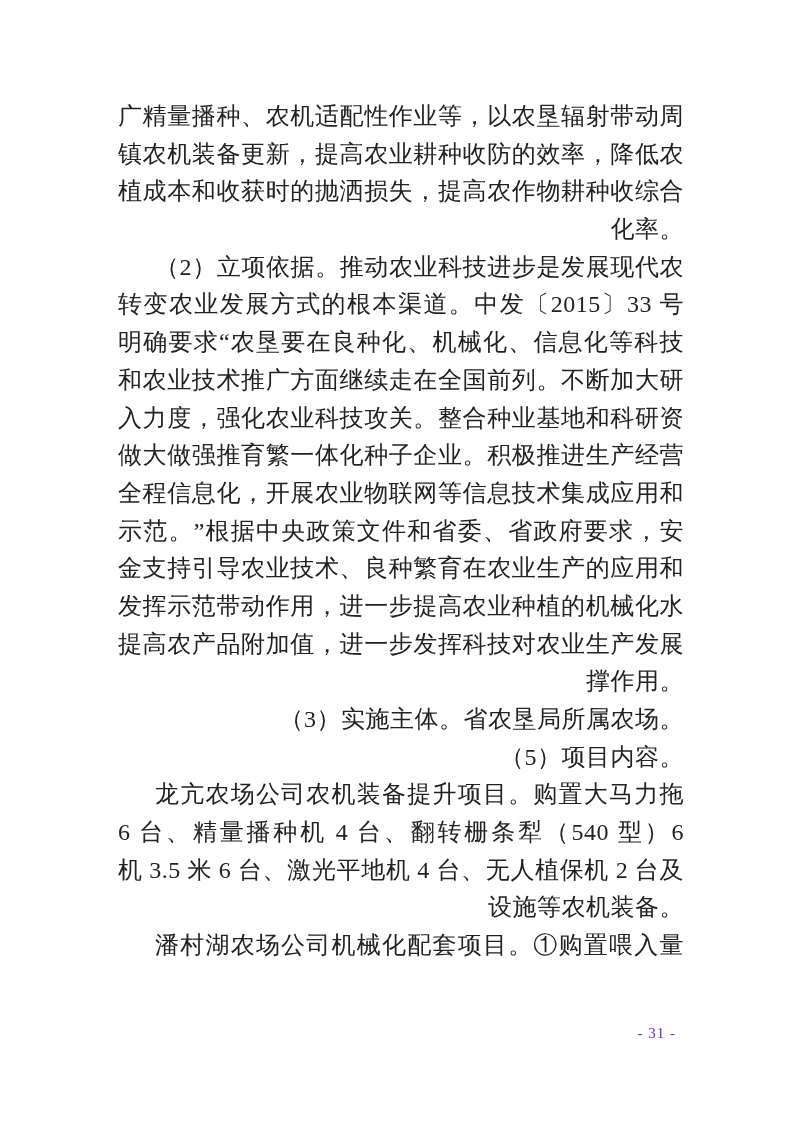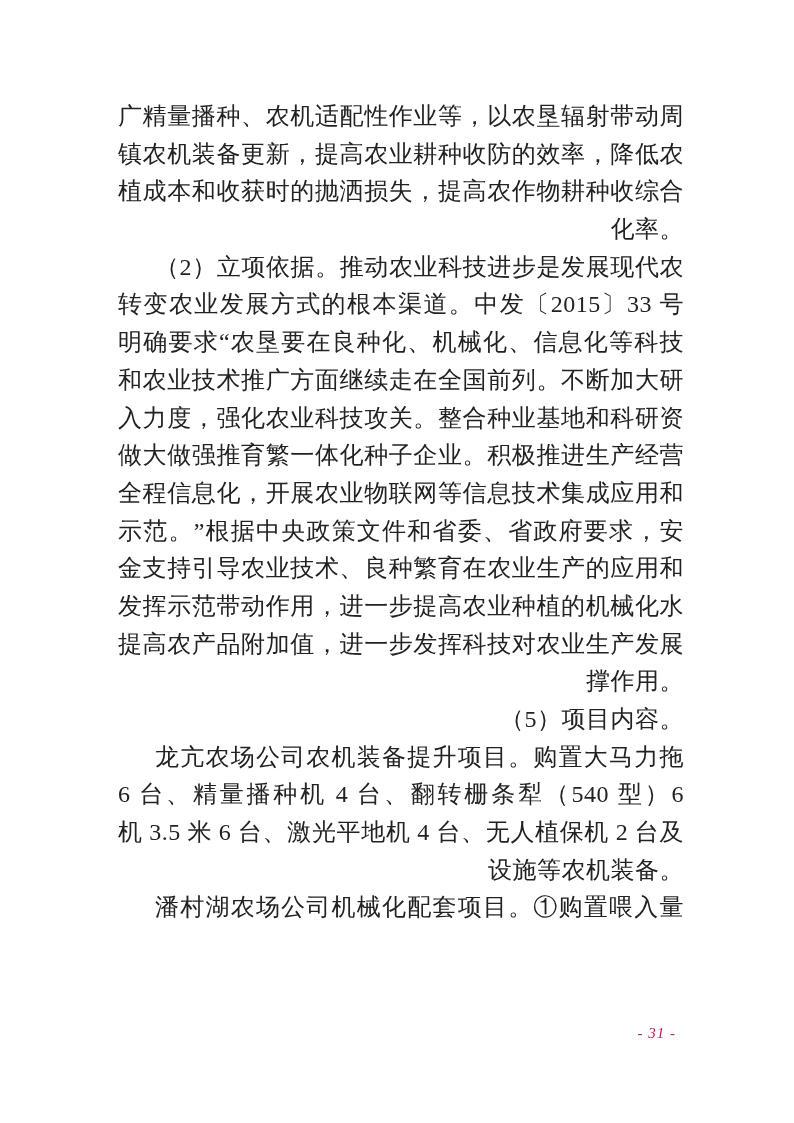--- a/index.html
+++ b/index.html
@@ -46,22 +46,21 @@
   }
   .line.indent {
     text-indent: 37px;
   }
   .page-number {
     position: absolute;
     top: 1025px;
     right: 118px;
     font-size: 15px;
     letter-spacing: 1px;
-    color: #be185d;
-    font-style: italic;
+    color: #6d28d9;
   }
 </style>
 </head>
 <body>
 
 <div class="page">
 
   <div class="textblock">
 
     <div class="para">
@@ -79,20 +78,23 @@
       <div class="line fill">入力度，强化农业科技攻关。整合种业基地和科研资源，</div>
       <div class="line fill">做大做强推育繁一体化种子企业。积极推进生产经营管理</div>
       <div class="line fill">全程信息化，开展农业物联网等信息技术集成应用和试验</div>
       <div class="line fill">示范。”根据中央政策文件和省委、省政府要求，安排资</div>
       <div class="line fill">金支持引导农业技术、良种繁育在农业生产的应用和推广，</div>
       <div class="line fill">发挥示范带动作用，进一步提高农业种植的机械化水平，</div>
       <div class="line fill">提高农产品附加值，进一步发挥科技对农业生产发展的支</div>
       <div class="line end">撑作用。</div>
     </div>
 
+    <div class="para">
+      <div class="line end indent">（3）实施主体。省农垦局所属农场。</div>
+    </div>
 
 
     <div class="para">
       <div class="line end indent">（5）项目内容。</div>
     </div>
 
     <div class="para">
       <div class="line fill indent">龙亢农场公司农机装备提升项目。购置大马力拖拉机</div>
       <div class="line fill">6 台、精量播种机 4 台、翻转栅条犁（540 型）6 台、旋耕</div>
       <div class="line fill">机 3.5 米 6 台、激光平地机 4 台、无人植保机 2 台及配套</div>

